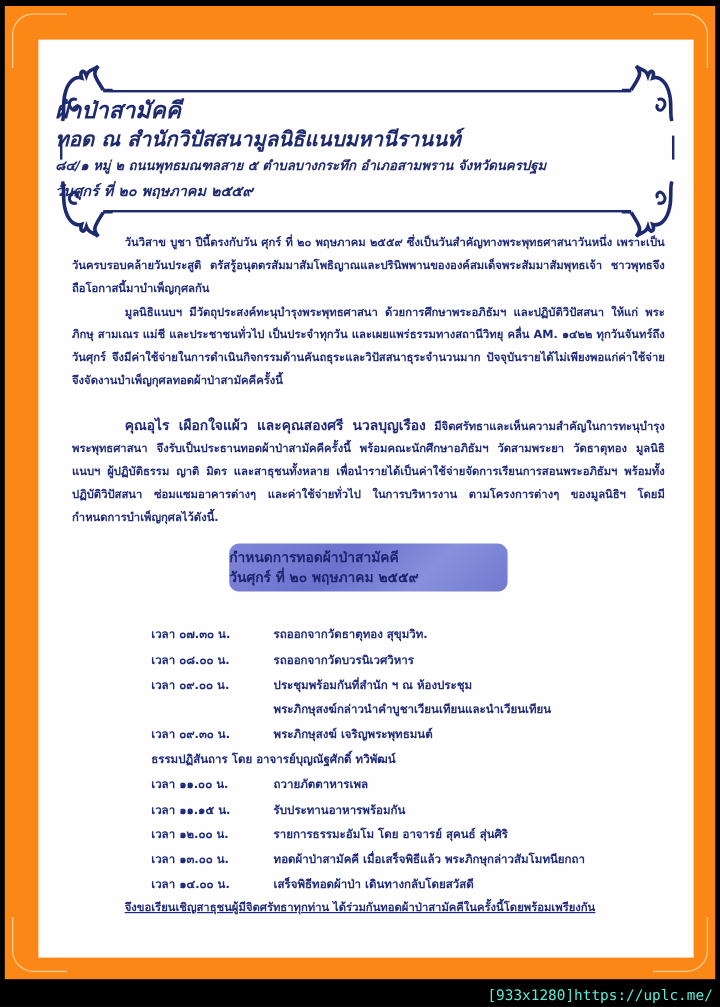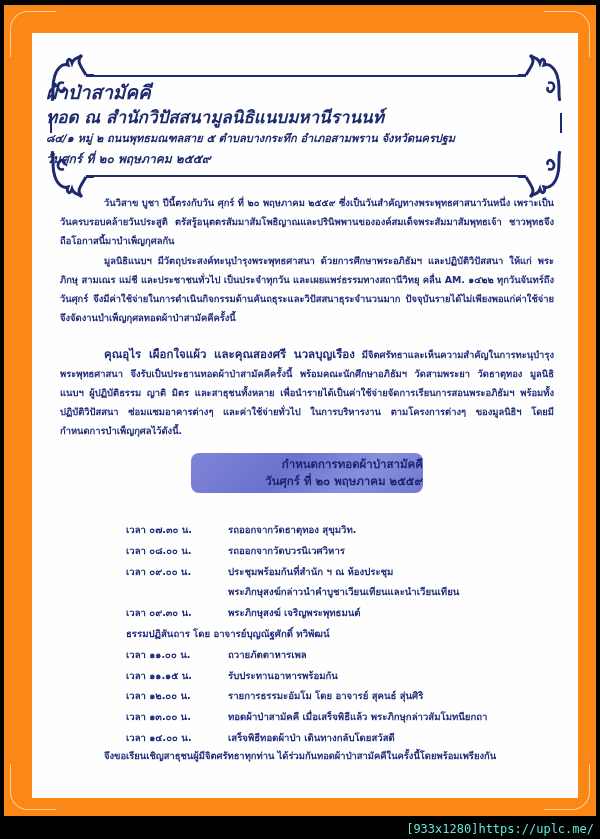--- a/index.html
+++ b/index.html
@@ -59,32 +59,32 @@
     .body-text .indent { display: inline-block; width: 44px; }
     .p1 { top: 160px; }
     .p2 { top: 218px; }
     .p3 { top: 312px; }
     .p3 .names { font-size: 11.5px; font-weight: bold; }
 
     .badge {
       position: absolute; left: 159px; top: 420px; width: 232px; height: 40px;
       border-radius: 8px;
       background: linear-gradient(135deg, #7f86d8 0%, #6b72cc 40%, #8890dd 70%, #7279cf 100%);
-      text-align: right; color: #1a2470; font-weight: bold; font-size: 11.5px; line-height: 17px;
+      text-align: left; color: #1a2470; font-weight: bold; font-size: 11.5px; line-height: 17px;
       padding-top: 3px;
     }
 
     .schedule { position: absolute; left: 94px; top: 487px; width: 420px; }
     .row { height: 20.8px; display: flex; font-size: 9.6px; color: #1f2b7a; font-weight: bold; line-height: 20.8px; }
     .row .time { width: 102px; }
     .row .act { flex: 1; }
 
     .closing {
       position: absolute; left: 0; right: 0; top: 743px; text-align: center;
-      font-size: 9.4px; color: #1f2b7a; font-weight: bold;
+      font-size: 9.4px; color: #1f2b7a; font-weight: bold; text-decoration: underline;
     }
 
     .watermark {
       position: absolute; right: 6px; top: 820px; height: 19px;
       color: #5eead4; font-family: "DejaVu Sans Mono", monospace; font-size: 12px; line-height: 19px;
     }
   </style>
 </head>
 <body>
 

